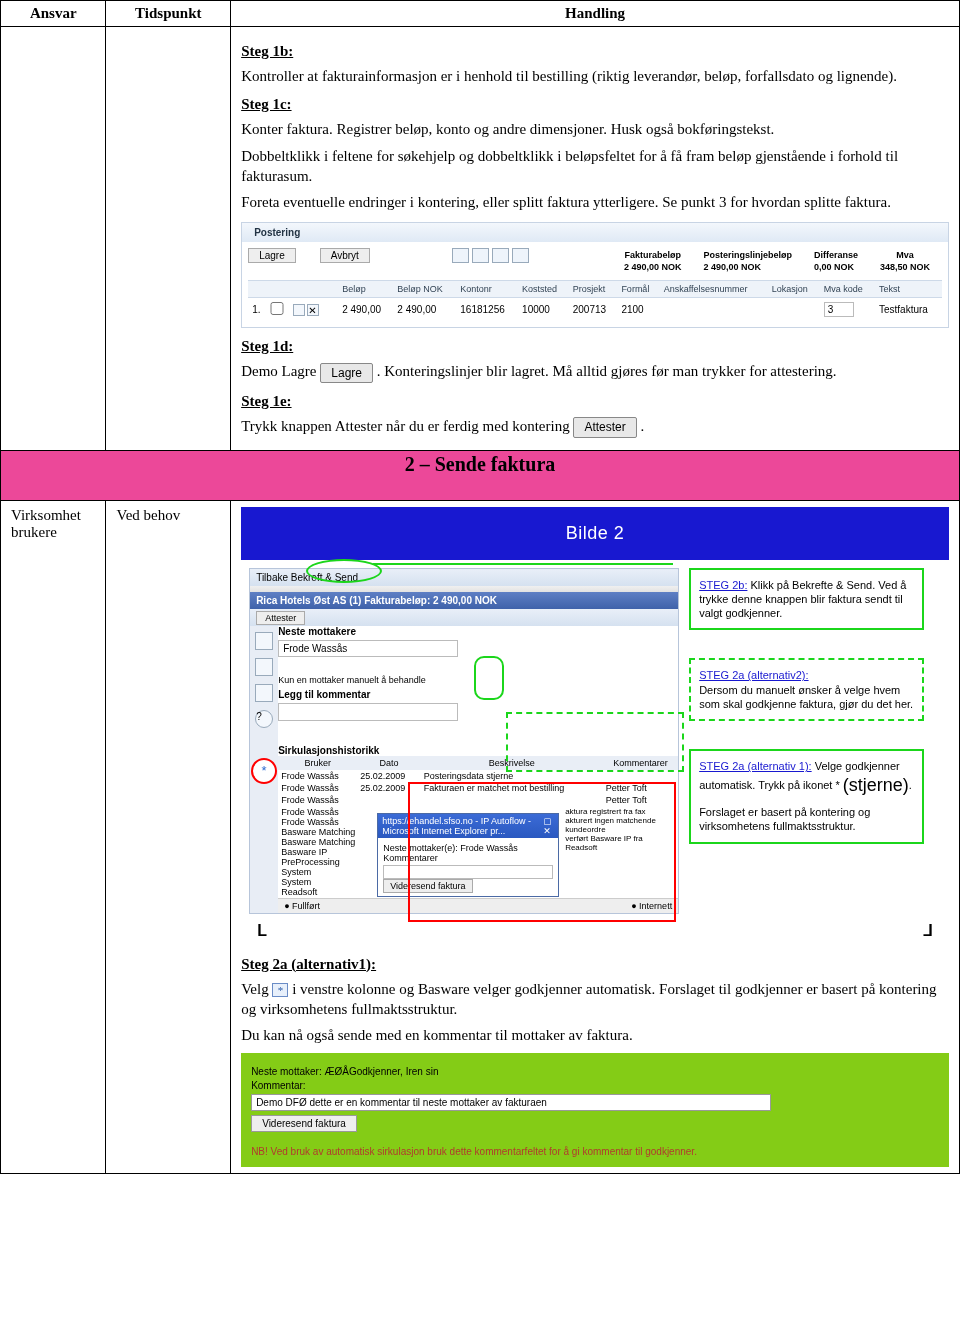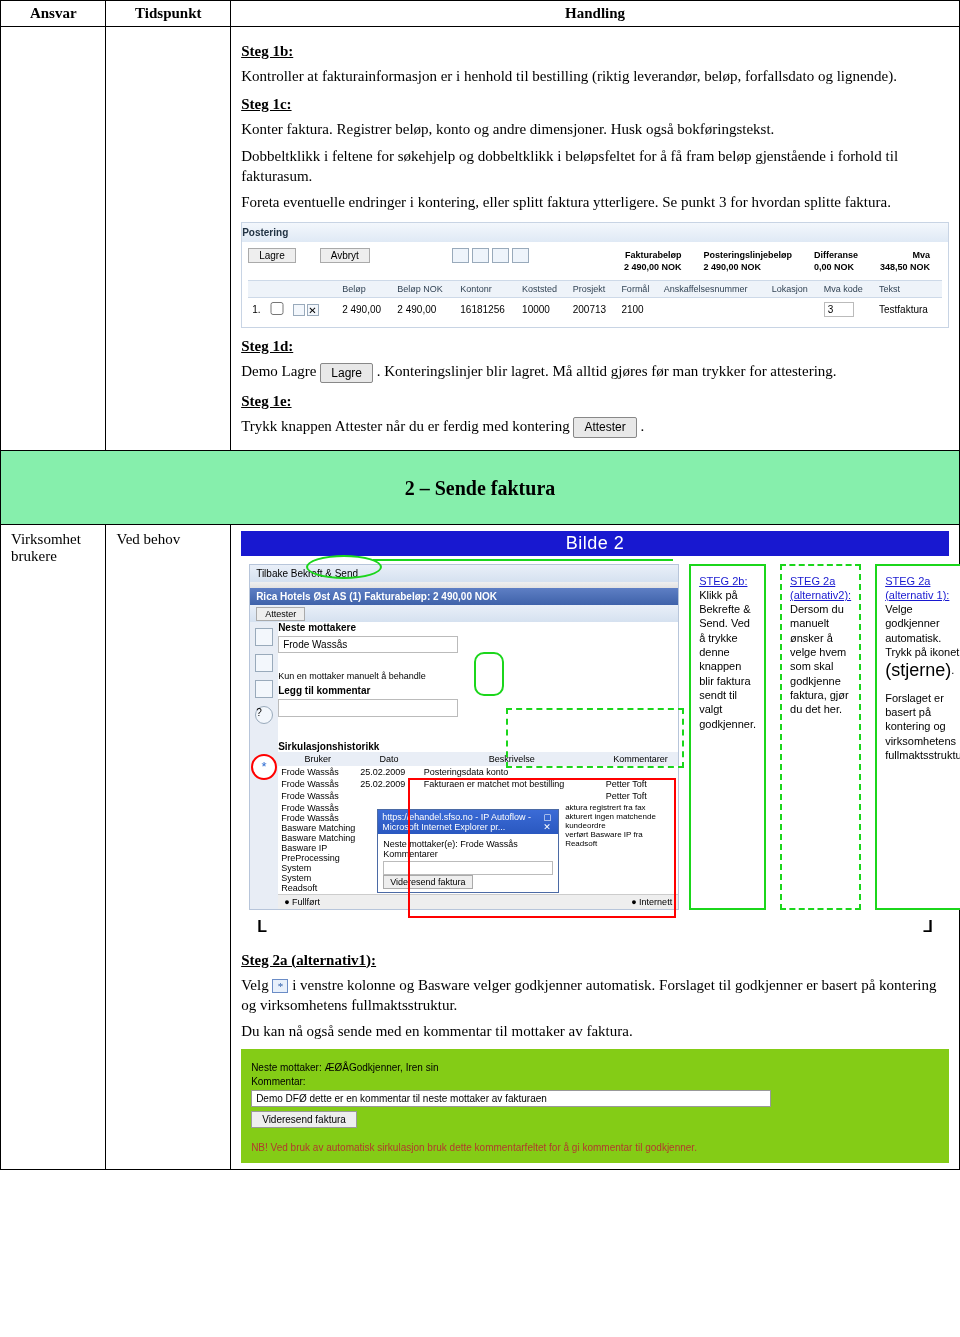--- a/index.html
+++ b/index.html
@@ -6,39 +6,39 @@
 body{font-family:"Times New Roman",serif;font-size:15px;background:#fff;width:960px}
 table.main{border-collapse:collapse;width:100%}
 table.main>tbody>tr>td,table.main>tbody>tr>th{border:1px solid #000;vertical-align:top;padding:6px 10px}
 table.main>tbody>tr>th{font-weight:bold;text-align:center;padding:4px}
 .col1{width:11%}.col2{width:13%}.col3{width:76%}
 .steg{text-decoration:underline;font-weight:bold;margin:10px 0 6px}
 .para{margin:6px 0;line-height:1.35}
 .btn{display:inline-block;background:#e8e8e8;border:1px solid #888;border-radius:2px;padding:1px 10px;font-family:Arial,sans-serif;font-size:12px;vertical-align:middle}
 
 .figA{border:1px solid #c8d4e4;margin:10px 0;font-family:Arial,sans-serif;font-size:10px}
-.figA .bar{background:linear-gradient(#f3f7fc,#dfe9f5);padding:4px 0;font-weight:bold;color:#234}
+.figA .bar{background:linear-gradient(#f3f7fc,#dfe9f5);padding:4px 12px;font-weight:bold;color:#234}
 .figA .body{padding:6px;background:#fff}
 .figA .top{display:flex;gap:24px;align-items:flex-start;margin-bottom:6px}
 .figA .lbtn{background:#eee;border:1px solid #aaa;padding:1px 10px}
 .figA .icons{display:flex;gap:3px;margin-left:auto}
 .figA .ic{width:17px;height:15px;border:1px solid #9ab;background:#eef4fb}
 .figA .sumtbl{margin-left:auto;font-size:9px}
-.figA .sumtbl th{font-weight:bold;padding:0 10px;text-align:right}
+.figA .sumtbl th{font-weight:bold;padding:0 10px;text-align:center}
 .figA .sumtbl td{font-weight:bold;padding:0 10px}
 .figA .grid{width:100%;border-collapse:collapse}
 .figA .grid th{background:#eef3f9;font-weight:normal;color:#345;border-top:1px solid #cdd9e8;border-bottom:1px solid #cdd9e8;padding:3px 4px;text-align:left;font-size:9px}
 .figA .grid td{padding:4px;font-size:10px}
 .figA .grid input{border:1px solid #bbb;padding:1px 3px;font-size:10px;width:100%}
 .figA .rowic{display:inline-block;width:12px;height:12px;border:1px solid #9ab;background:#f3f7fc;margin:0 1px;vertical-align:middle}
 
-.sec2{text-align:center;font-size:20px;font-weight:bold;padding:26px 0 24px;background:#86efac}
+.sec2{text-align:center;font-size:20px;font-weight:bold;padding:2px 0 24px;background:#ec4899}
 
 .figB{font-family:Arial,sans-serif;font-size:10px;margin:0 0 10px;background:#fff}
-.figB .blue{background:#1818d0;color:#fff;font-size:18px;text-align:center;padding:2px;letter-spacing:.5px}
+.figB .blue{background:#1818d0;color:#fff;font-size:18px;text-align:center;padding:16px;letter-spacing:.5px}
 .figB .wrap{display:flex;gap:10px;padding:8px}
 .figB .leftcol{width:430px;position:relative;border:1px solid #b7c5da}
 .figB .hdr{background:linear-gradient(#e9eff8,#d5e1f0);padding:3px 6px;font-size:10px;position:relative}
 .figB .ring{position:absolute;border:2px solid #1bd61b;border-radius:50%}
 .figB .green-ring-top{width:76px;height:24px;left:56px;top:-10px}
 .figB .gray{background:linear-gradient(#f0f0f0,#e2e2e2);padding:3px 6px}
 .figB .bluehdr{background:linear-gradient(#5e7fc4,#3f62aa);color:#fff;padding:3px 6px;font-weight:bold;font-size:10px}
 .figB .pane{display:flex}
 .figB .side{width:28px;background:#e8edf5;display:flex;flex-direction:column;gap:8px;align-items:center;padding:6px 0}
 .figB .sic{width:18px;height:18px;border:1px solid #9ab;background:#f3f7fc}
@@ -49,21 +49,21 @@
 .figB .dash-step2b{position:absolute;left:123px;top:-6px;width:300px;height:0;border-top:2px solid #1bd61b}
 .figB .dash-box{position:absolute;left:228px;top:86px;width:178px;height:60px;border:2px dashed #1bd61b}
 .figB .redbox{position:absolute;left:130px;top:156px;width:268px;height:140px;border:2px solid red}
 .figB .tbl{width:100%;border-collapse:collapse;font-size:9px}
 .figB .tbl th{background:#e9eef6;padding:2px 3px;text-align:center;font-weight:normal}
 .figB .tbl td{padding:1px 3px;vertical-align:top}
 .figB .iewin{background:#fff;border:1px solid #4b6aa5;margin-top:6px}
 .figB .iewin .tb{background:linear-gradient(#3b6bd6,#2a58c0);color:#fff;padding:2px 4px;display:flex;justify-content:space-between;font-size:9px}
 .figB .iewin .wb{padding:5px;font-size:9px}
 .figB .statusbar{background:#eee;border-top:1px solid #ccc;padding:2px 6px;display:flex;gap:20px;font-size:9px}
-.figB .rightcol{width:235px;display:flex;flex-direction:row;gap:14px}
+.figB .rightcol{width:235px;display:flex;flex-direction:column;gap:28px}
 .figB .callout{border:2px solid #1bd61b;background:#fff;padding:8px;font-size:11px;line-height:1.3}
 .figB .callout.dashed{border-style:dashed}
 .figB .callout .lbl{color:#1818d0;text-decoration:underline;font-weight:normal}
 .Lmark{font-size:16px;font-weight:bold;margin:0 6px;font-family:Arial}
 .starblue{display:inline-block;border:1px solid #6a8cc6;background:#e8f0fb;width:16px;height:14px;text-align:center;color:#2a5aa8;font-size:11px;line-height:13px;vertical-align:middle}
 .stjerne{font-family:Arial;font-size:18px;vertical-align:middle}
 
 .figC{font-family:Verdana,Arial,sans-serif;font-size:10px;background:#84cc16;margin-top:8px;padding:10px}
 .figC .row{margin:3px 0}
 .figC .inp{background:#fff;border:1px solid #999;padding:2px 4px;width:520px;font-size:10px}
@@ -222,21 +222,21 @@
                 <tbody>
                         <tr>
                   <th>Bruker</th>
                   <th>Dato</th>
                   <th>Beskrivelse</th>
                   <th>Kommentarer</th>
                 </tr>
                 <tr>
                           <td>Frode Wassås</td>
                           <td>25.02.2009</td>
-                          <td>Posteringsdata konto</td>
+                          <td>Posteringsdata stjerne</td>
                           <td></td>
                         </tr>
                 <tr>
                           <td>Frode Wassås</td>
                           <td>25.02.2009</td>
                           <td>Fakturaen er matchet mot bestilling</td>
                           <td>Petter Toft</td>
                         </tr>
                 <tr>
                           <td>Frode Wassås</td>

